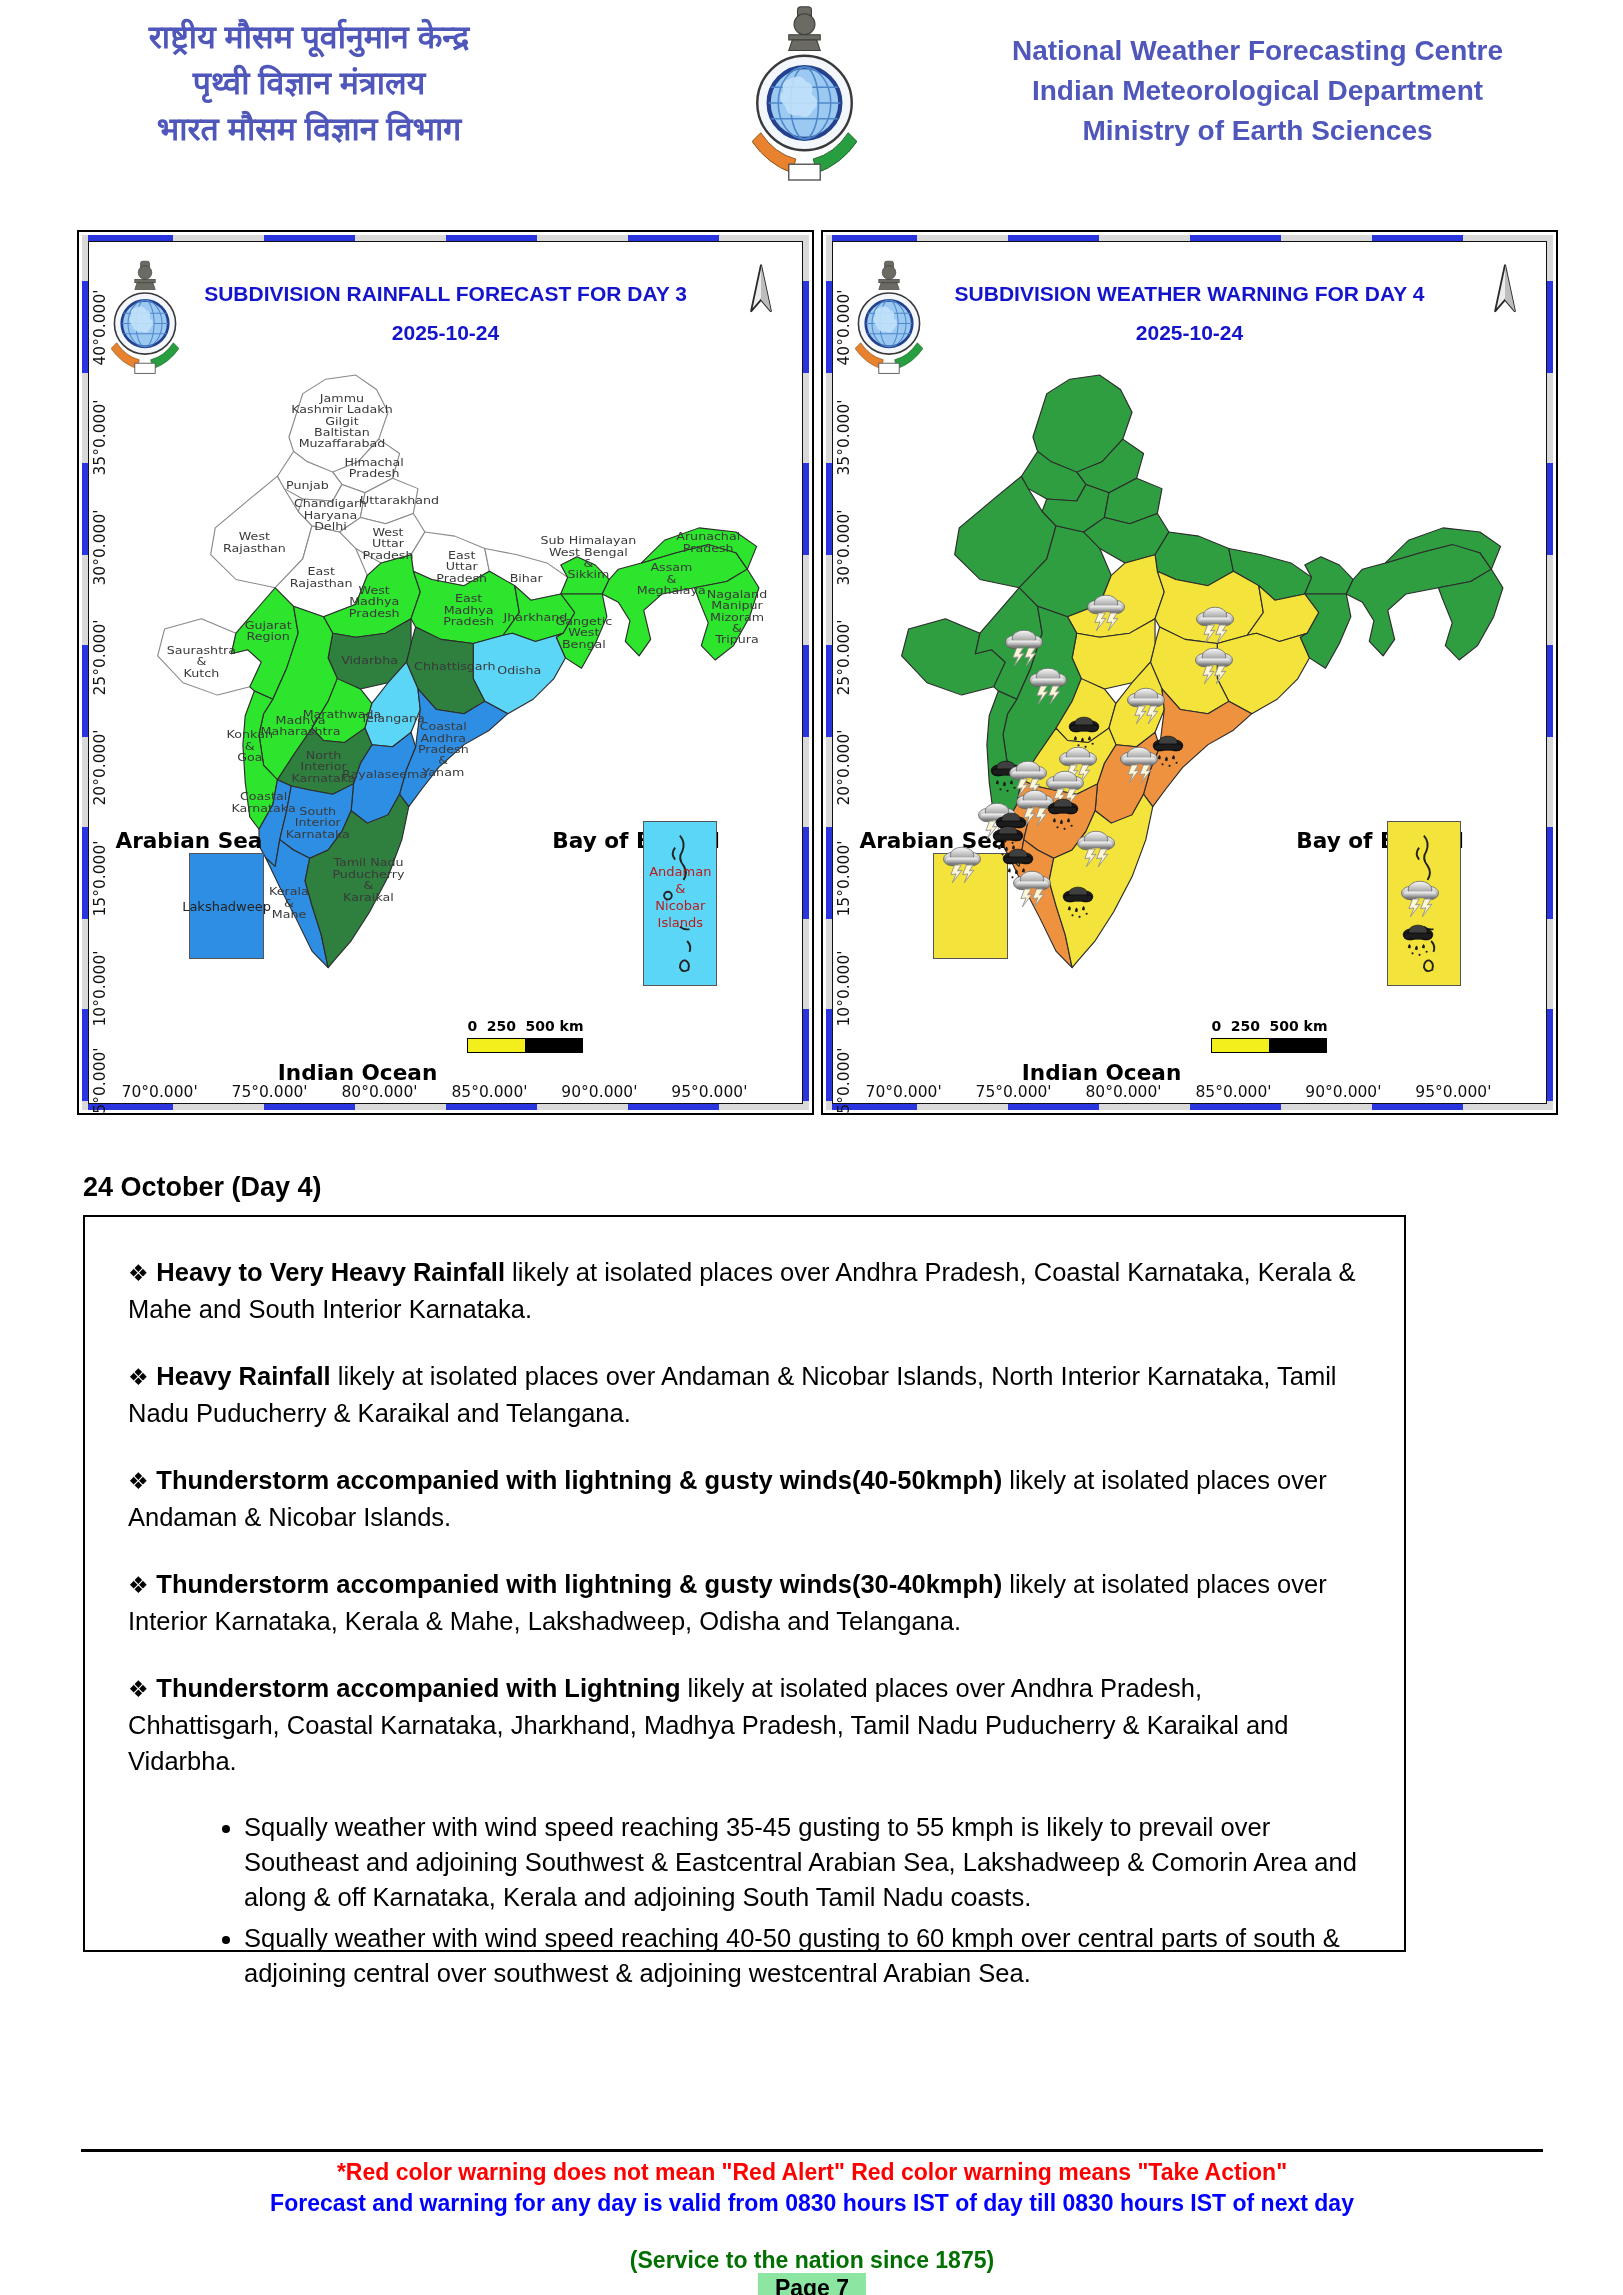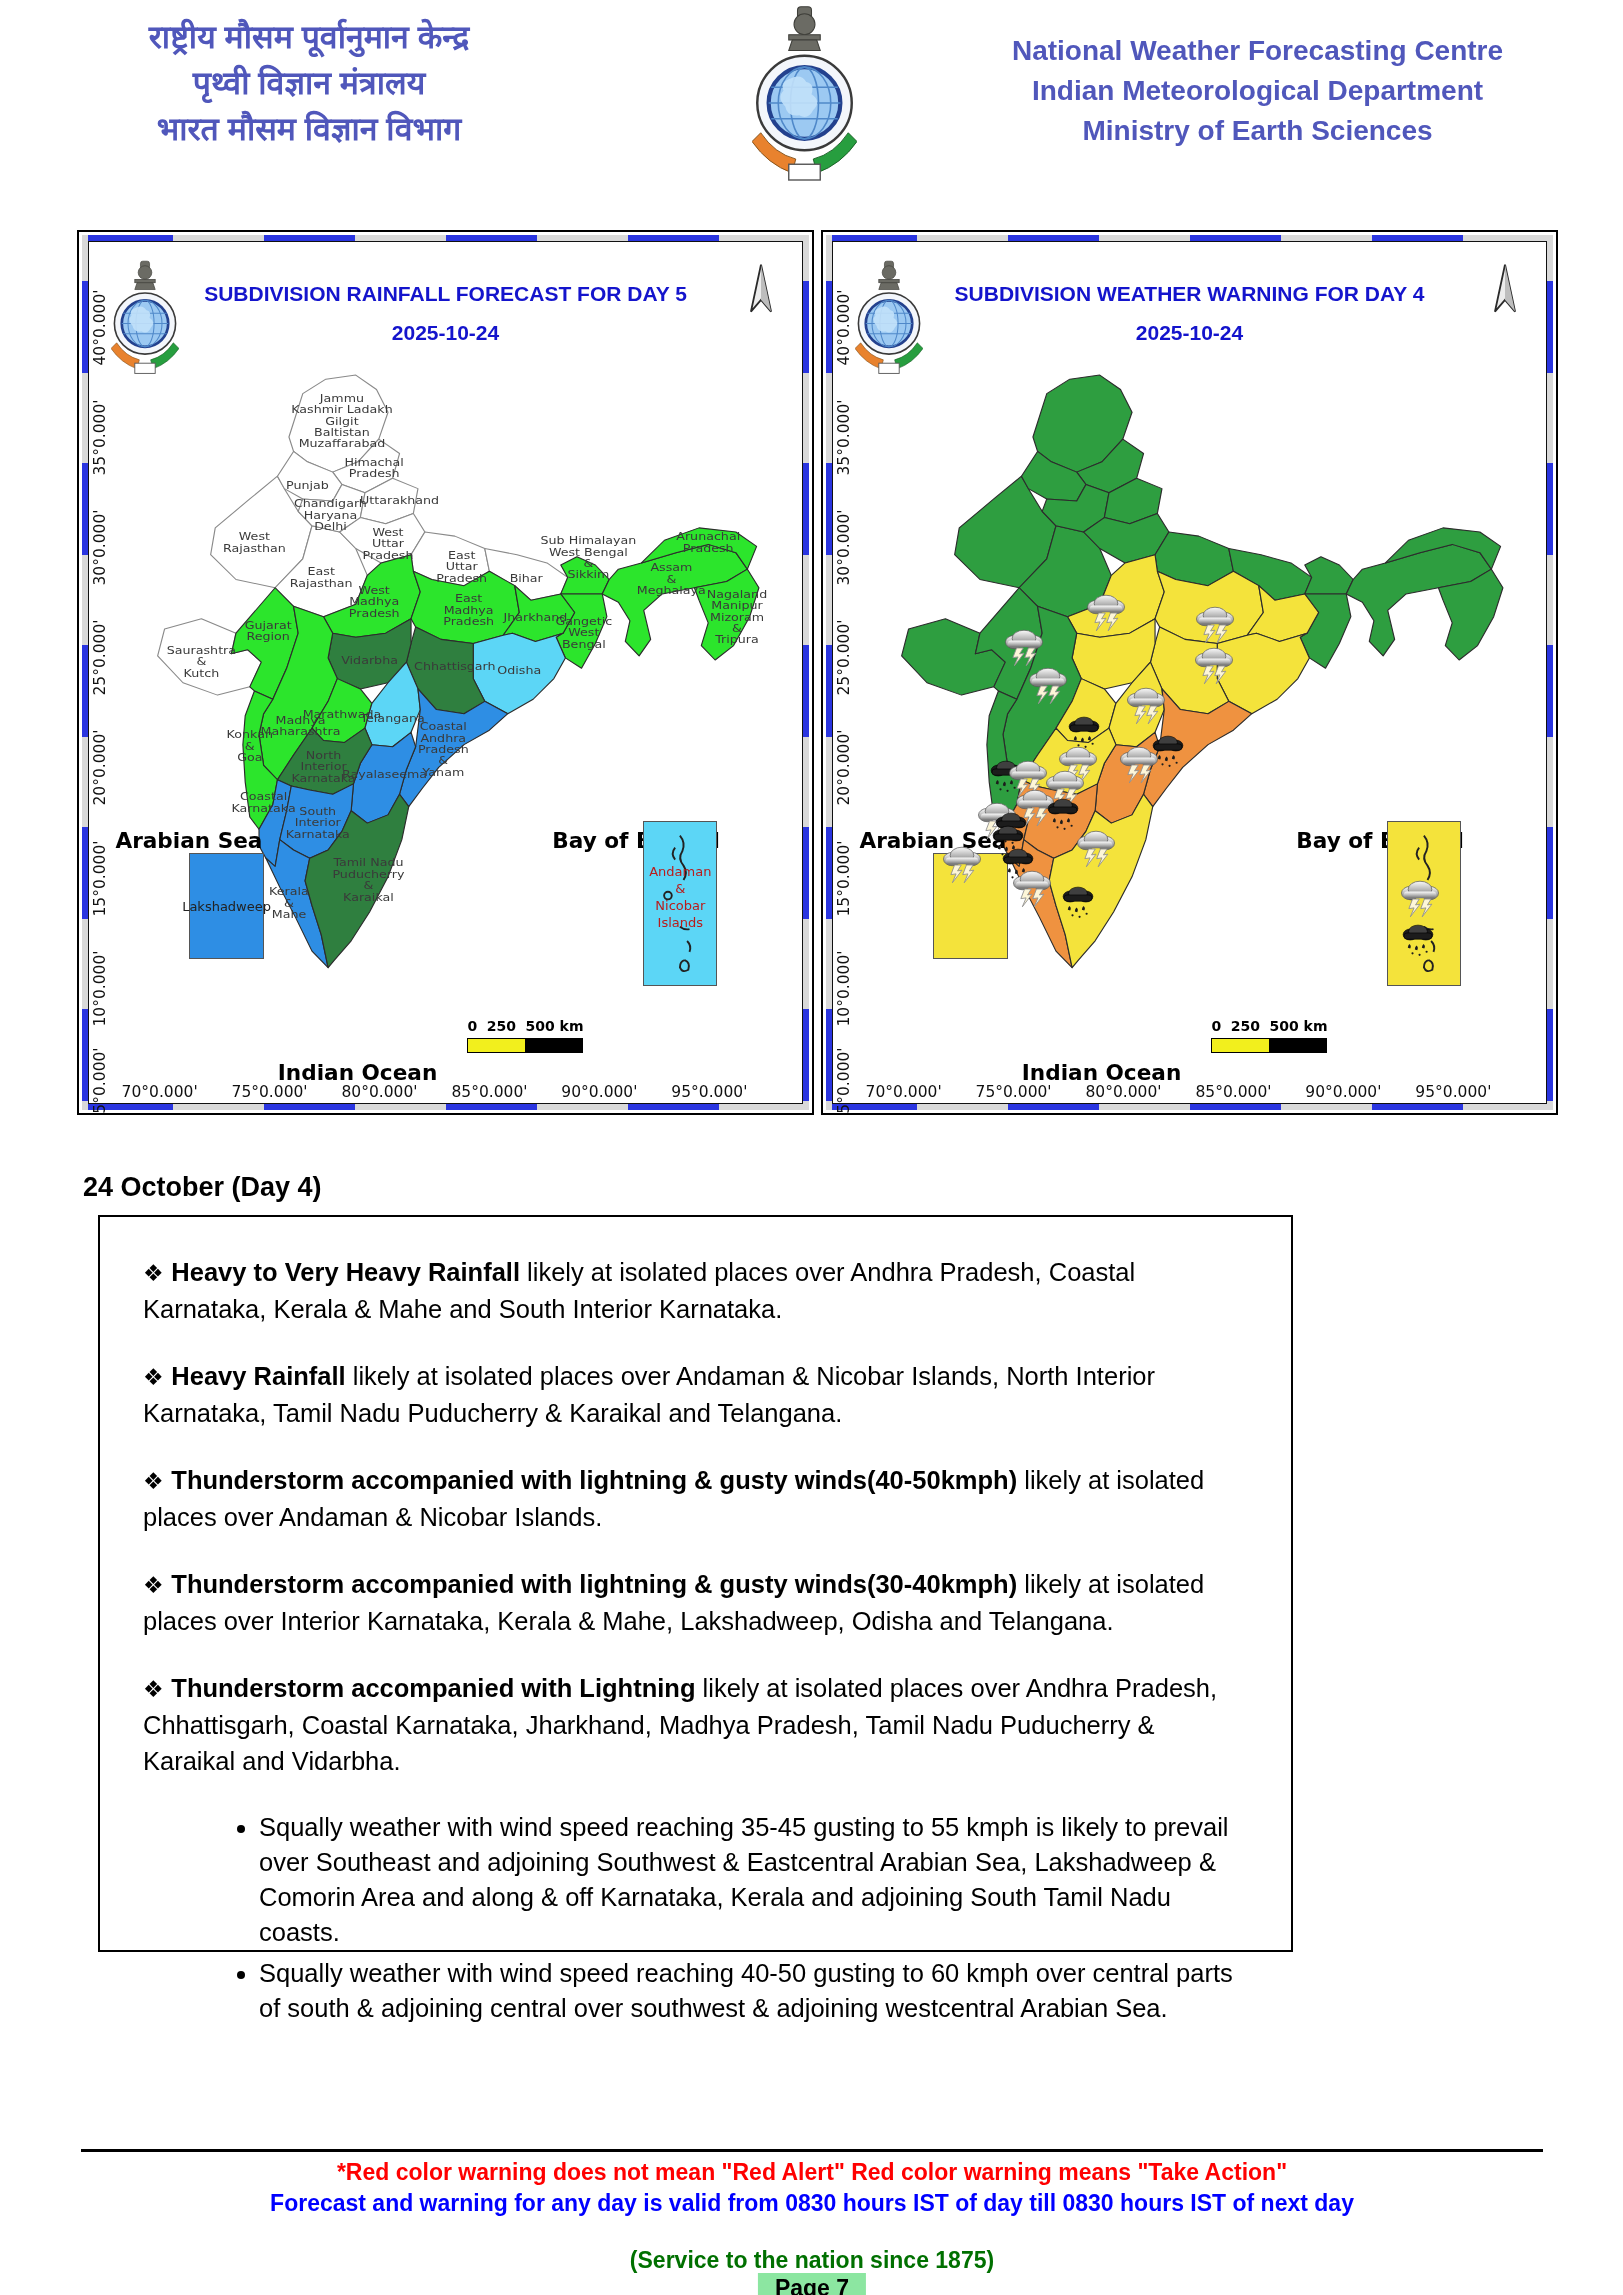--- a/index.html
+++ b/index.html
@@ -70,21 +70,21 @@
   .sb-k{width:50%;background:#000;}
 
   .icon-layer{position:absolute;inset:0;pointer-events:none;}
   .wicon{position:absolute;transform:translate(-50%,-50%);}
   .wicon.thunderstorm{width:45px;height:40px;}
   .wicon.heavy-rain{width:36px;height:36px;}
   .wicon svg{width:100%;height:100%;}
 
   
   .sec-heading{position:absolute;left:83px;top:1172px;font-size:27px;font-weight:bold;text-align:right;}
-  .info-box{position:absolute;left:98px;top:1215px;width:1195px;height:737px;
+  .info-box{position:absolute;left:83px;top:1215px;width:1323px;height:737px;
     border:2.3px solid #000;box-sizing:border-box;padding:37px 46px 0 43px;}
   .info-item{font-size:25.5px;line-height:36px;margin-bottom:31px;}
   .info-item .lead{font-weight:bold;}
   .diamond{font-size:23px;margin-right:7.7px;}
   .sq-list{margin:7.7px 0 0 0;padding-left:116px;}
   .sq-list li{font-size:25.5px;line-height:35px;margin-bottom:6.2px;}
 
   
   .foot-rule{position:absolute;left:81px;right:81px;top:2149px;height:3.1px;background:#000;}
   .foot-line{position:absolute;left:0;width:1624px;text-align:center;font-weight:bold;font-size:23px;}
@@ -154,21 +154,21 @@
             <line x1="9.5" y1="56" x2="50.5" y2="56"></line>
             <line x1="11" y1="47" x2="49" y2="47"></line>
             <line x1="11" y1="65" x2="49" y2="65"></line>
           </g>
           <path d="M22,42 q6,-3 9,2 q5,1 3,7 q6,4 1,9 q-3,6 -8,3 q-7,1 -8,-5 q-5,-5 -1,-9 q-2,-5 4,-7 z" fill="#c2e1fa" opacity="0.9"></path>
           <path d="M5,73 Q13,85 25,88 L23,96 Q9,91 0,78 Z" fill="#e8822e" stroke="#7a4a14" stroke-width="0.5"></path>
           <path d="M55,73 Q47,85 35,88 L37,96 Q51,91 60,78 Z" fill="#279e3f" stroke="#14571f" stroke-width="0.5"></path>
           <rect x="21" y="91" width="18" height="9" fill="#fff" stroke="#555" stroke-width="0.8"></rect>
         </svg></div>
     <div class="m-title">
-      <div class="m-title-line">SUBDIVISION RAINFALL FORECAST FOR DAY 5</div>
+      <div class="m-title-line">SUBDIVISION RAINFALL FORECAST FOR DAY 3</div>
       <div class="m-title-date">2025-10-24</div>
     </div>
     <div class="north-arrow"><svg viewBox="0 0 30 74" xmlns="http://www.w3.org/2000/svg">
           <polygon points="15,2 27,58 15,44 3,58" fill="#ececec" stroke="#2a2a2a" stroke-width="2.2"></polygon>
           <polygon points="15,2 27,58 15,44" fill="#bdbdbd"></polygon>
         </svg></div>
     <svg class="india-svg" viewBox="0 0 560 640" preserveAspectRatio="none">
         <polygon points="74,150 104,122 128,100 134,112 146,134 158,148 150,180 126,208 92,200 70,176" fill="#ffffff" stroke="#8a8a8a" stroke-width="1"></polygon>
         <polygon points="158,148 182,154 196,170 206,196 196,224 168,236 142,226 126,208 150,180" fill="#ffffff" stroke="#8a8a8a" stroke-width="1"></polygon>
         <polygon points="138,62 150,20 170,6 196,2 214,16 224,38 216,64 198,86 176,96 154,86 142,76" fill="#ffffff" stroke="#8a8a8a" stroke-width="1"></polygon>

